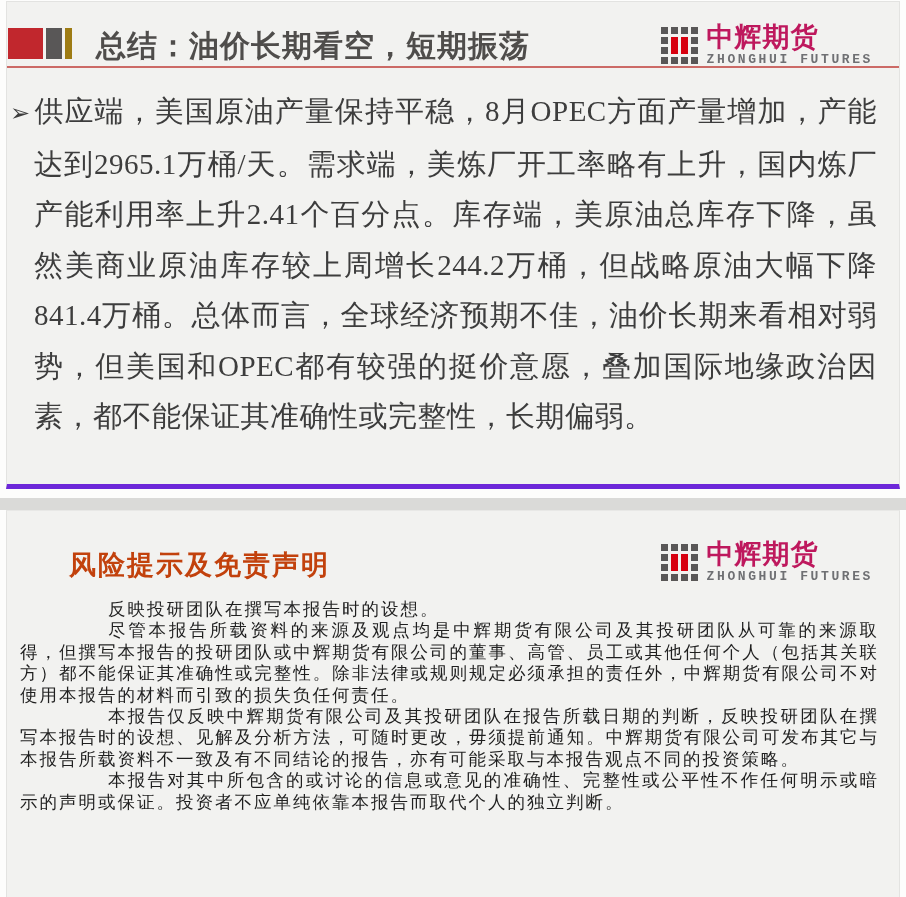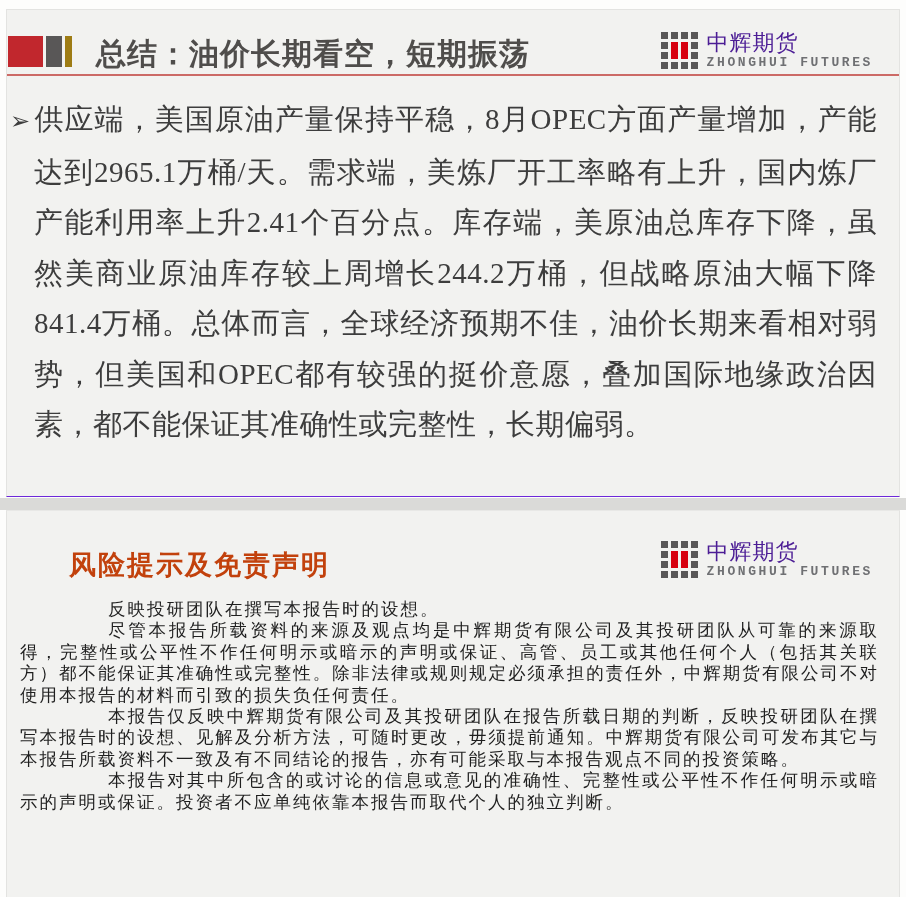--- a/index.html
+++ b/index.html
@@ -11,21 +11,21 @@
   .page {
     position:relative; width:906px; height:897px; overflow:hidden;
     background:#fdfdfc;
   }
   
   .card {
     position:absolute; left:6px; width:894px;
     background:#f2f2f0;
     border:1px solid #e3e3e1;
   }
-  .card1 { top:9px; height:488px; border-bottom:1px solid #6d28d9; }
+  .card1 { top:1px; height:488px; border-bottom:5px solid #6d28d9; }
   .gap-strip { position:absolute; top:498px; left:0; width:906px; height:12px; background:#dadad8; }
   .card2 { top:510px; height:400px; border-top:1px solid #e8e8e6; }
 
   
   .deco { position:absolute; left:1px; top:26px; height:31px; }
   .deco span { display:inline-block; vertical-align:top; height:31px; }
   .deco-red  { width:35px; background:#c1272d; margin-right:3px; }
   .deco-gray { width:16px; background:#595757; margin-right:3px; }
   .deco-gold { width:7px;  background:#9e7c14; }
   .card1 h1 {
@@ -41,21 +41,21 @@
   .logo-card2 { top:30px; }
   .logo-grid {
     display:grid; grid-template-columns:repeat(4,7px); grid-auto-rows:7px;
     gap:3px; margin-right:9px;
   }
   .logo-grid i { background:#595757; }
   .logo-grid b { background:#d7000f; grid-row:span 2; }
   .logo-text { line-height:1; }
   .logo-cn {
     font-family:"Liberation Sans", sans-serif;
-    font-size:22px; font-weight:normal; color:#4c1d95; letter-spacing:1px; white-space:nowrap;
+    font-size:27px; font-weight:bold; color:#be185d; letter-spacing:1px; white-space:nowrap;
   }
   .logo-en {
     font-family:Liberation Mono, monospace;
     font-size:13px; font-weight:bold; color:#6f7073; letter-spacing:2.6px;
     margin-top:2px; white-space:nowrap;
   }
 
   
   .summary-body {
     position:absolute; top:84px; left:0; right:22px;
@@ -140,20 +140,20 @@
           <i></i>
       </div>
       <div class="logo-text">
         <div class="logo-cn">中辉期货</div>
         <div class="logo-en">ZHONGHUI FUTURES</div>
       </div>
     </div>
 
     <div class="disclaimer-body">
       <p>反映投研团队在撰写本报告时的设想。</p>
-      <p>尽管本报告所载资料的来源及观点均是中辉期货有限公司及其投研团队从可靠的来源取得，完整性或公平性不作任何明示或暗示的声明或保证、高管、员工或其他任何个人（包括其关联方）都不能保证其准确性或完整性。除非法律或规则规定必须承担的责任外，中辉期货有限公司不对使用本报告的材料而引致的损失负任何责任。</p>
+      <p>尽管本报告所载资料的来源及观点均是中辉期货有限公司及其投研团队从可靠的来源取得，但撰写本报告的投研团队或中辉期货有限公司的董事、高管、员工或其他任何个人（包括其关联方）都不能保证其准确性或完整性。除非法律或规则规定必须承担的责任外，中辉期货有限公司不对使用本报告的材料而引致的损失负任何责任。</p>
       <p>本报告仅反映中辉期货有限公司及其投研团队在报告所载日期的判断，反映投研团队在撰写本报告时的设想、见解及分析方法，可随时更改，毋须提前通知。中辉期货有限公司可发布其它与本报告所载资料不一致及有不同结论的报告，亦有可能采取与本报告观点不同的投资策略。</p>
       <p>本报告对其中所包含的或讨论的信息或意见的准确性、完整性或公平性不作任何明示或暗示的声明或保证。投资者不应单纯依靠本报告而取代个人的独立判断。</p>
 
     </div>
   </section>
 
 </div>
 
 </body></html>

